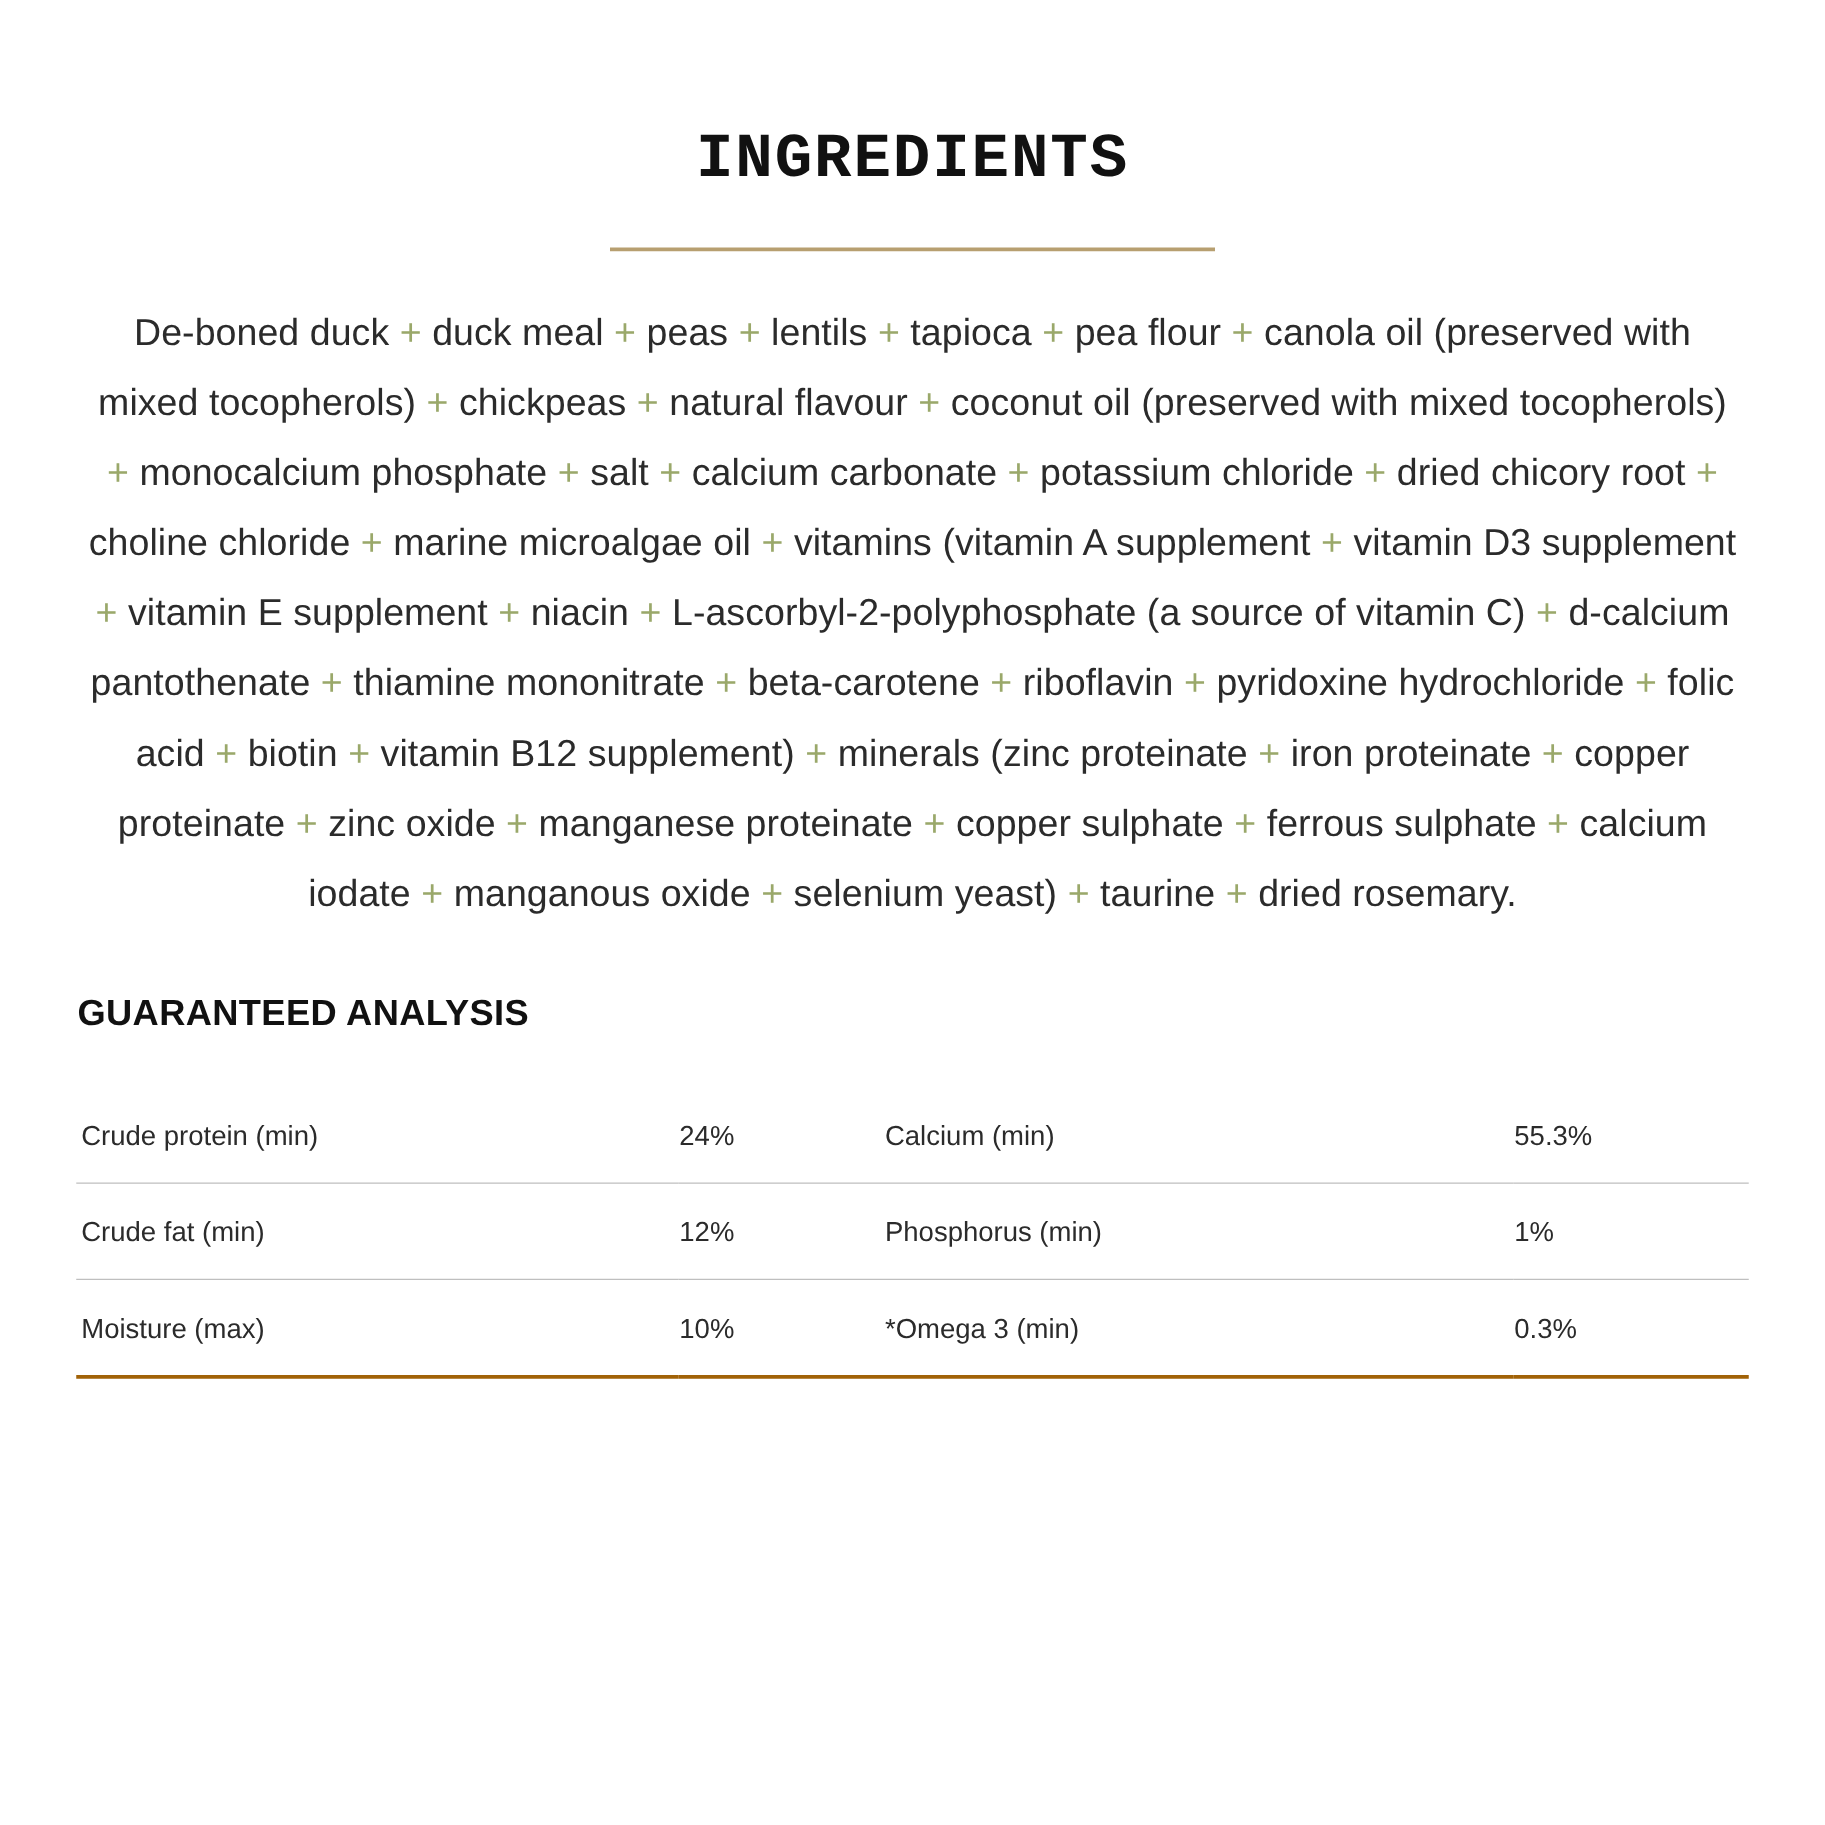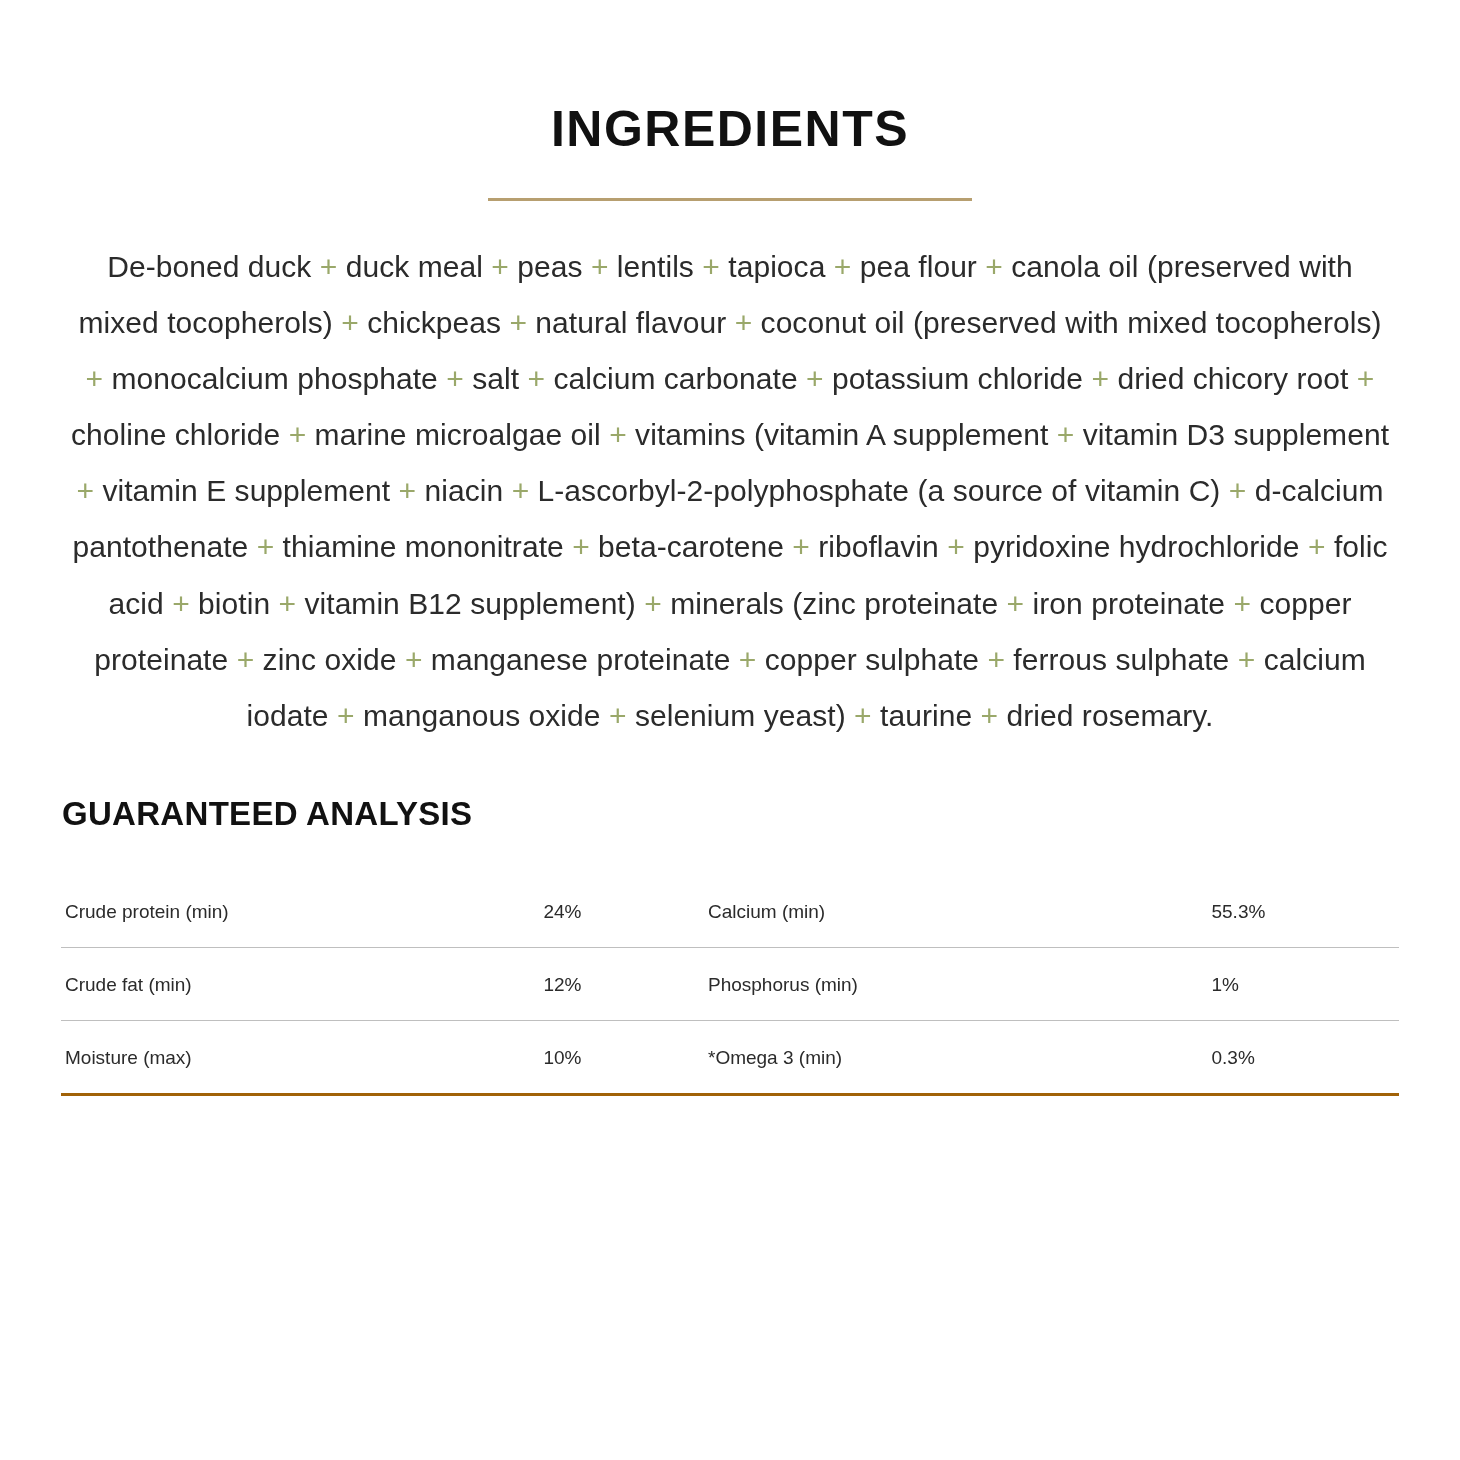--- a/index.html
+++ b/index.html
@@ -27,20 +27,21 @@
     padding-top: 104px;
   }
   .ingredients-title {
     text-align: center;
     font-size: 50px;
     font-weight: bold;
     letter-spacing: 1.5px;
     color: #111111;
     line-height: 1;
     margin: 0;
+    font-family: Liberation Mono, monospace;
   }
   .title-rule {
     width: 484px;
     height: 3px;
     background: #b79f70;
     margin: 44px auto 0 auto;
   }
   .ingredients-body {
     margin: 38px auto 0 auto;
     width: 1320px;
@@ -57,32 +58,32 @@
 
   
   .ga-section {
     position: absolute;
     left: 0;
     top: 795px;
     width: 1460px;
   }
   .ga-title {
     margin: 0 0 0 62px;
-    font-size: 33px;
+    font-size: 29px;
     font-weight: bold;
     letter-spacing: 0.3px;
     color: #111111;
   }
   .ga-table {
     margin: 42px auto 0 auto;
     width: 1338px;
     border-collapse: collapse;
   }
   .ga-table td {
-    font-size: 19px;
+    font-size: 22px;
     color: #2b2b2b;
     padding: 26px 0 24px 0;
     border-bottom: 1px solid #bfbfbf;
     vertical-align: middle;
     font-weight: 400;
   }
   .ga-table tr:last-child td {
     border-bottom: 3px solid #a16207;
   }
   .col-label-a { width: 480px; padding-left: 4px !important; }

